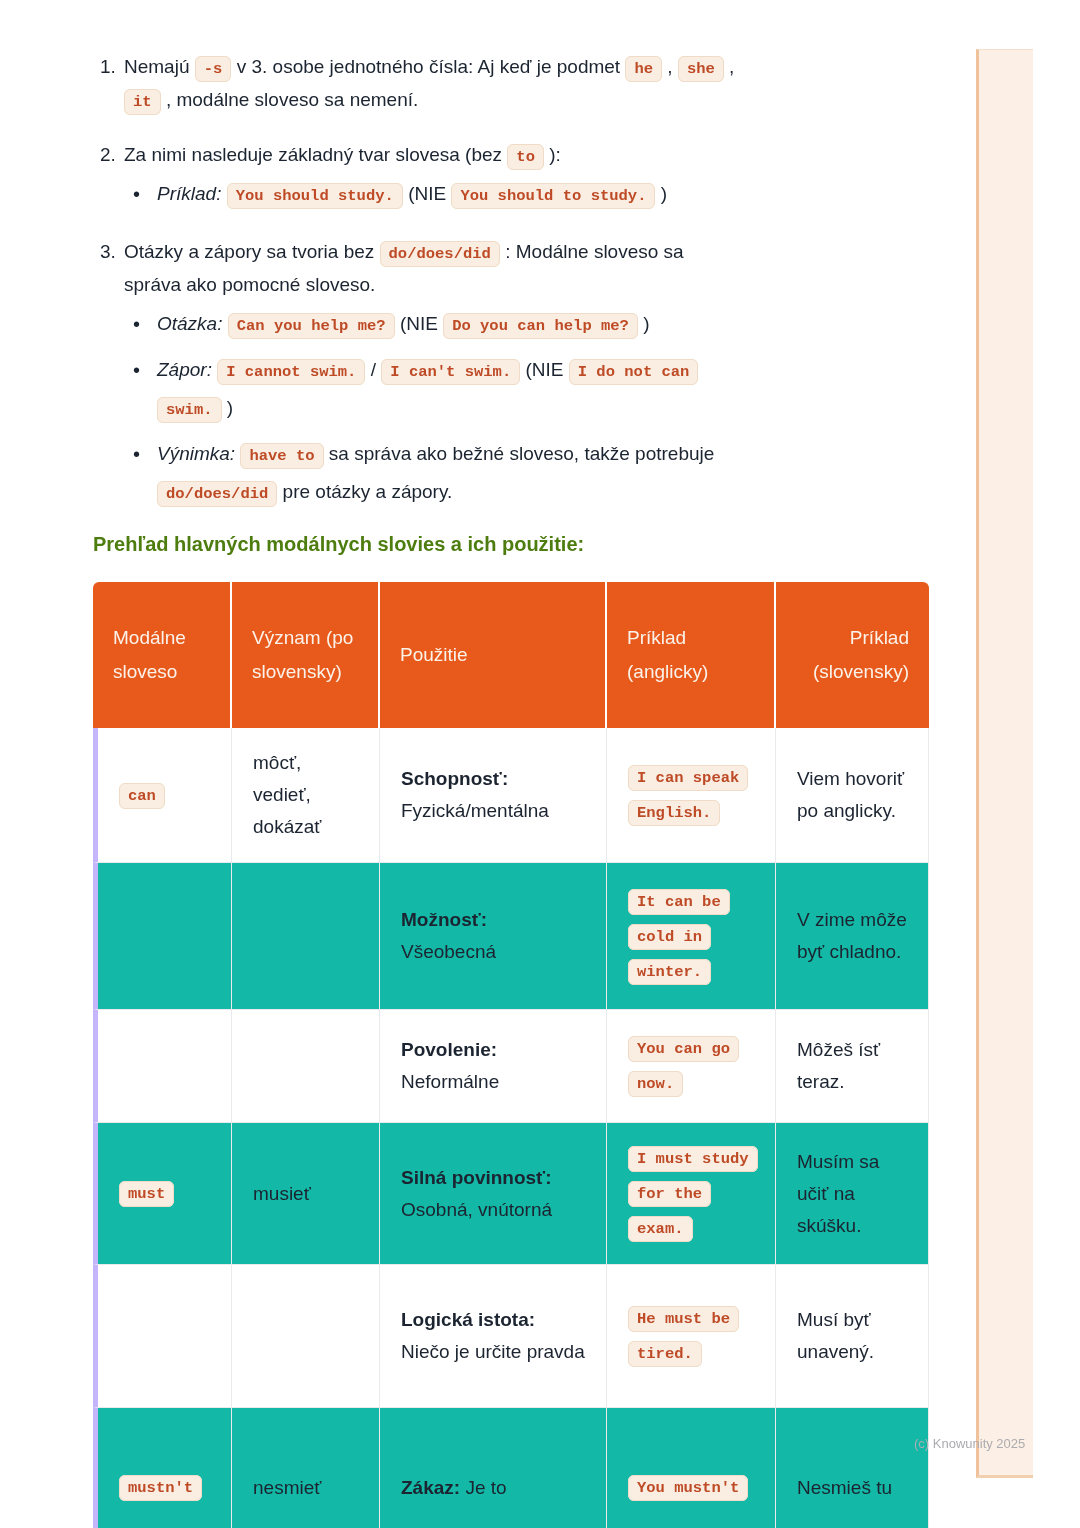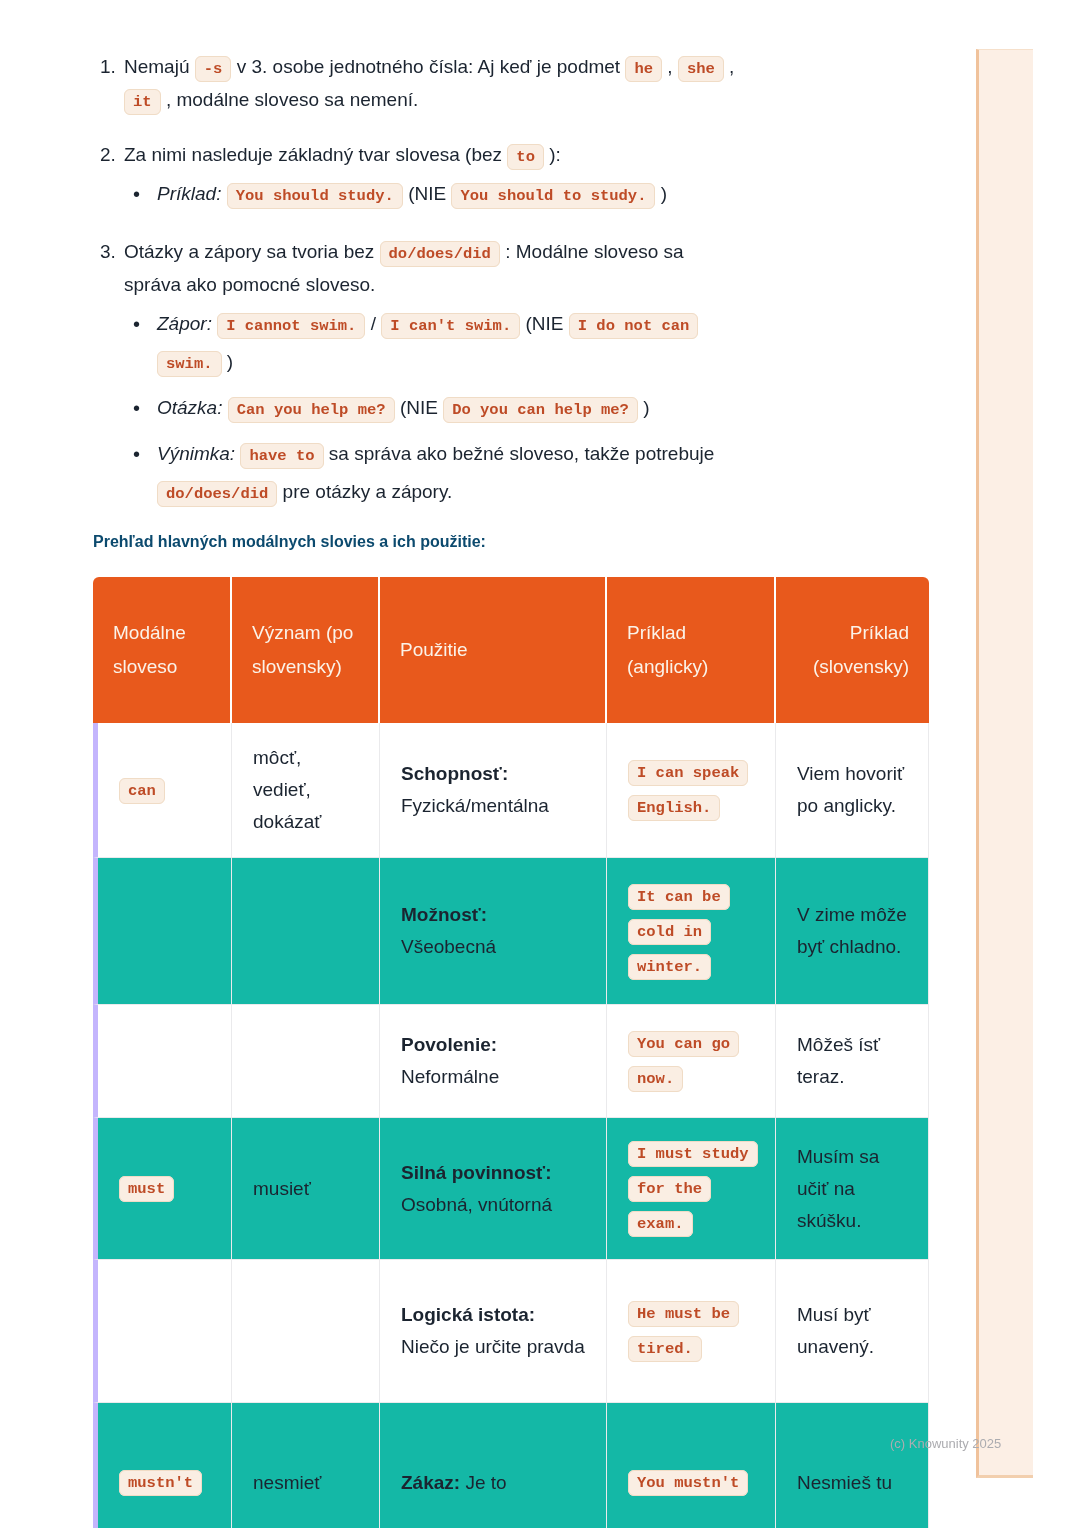--- a/index.html
+++ b/index.html
@@ -29,21 +29,21 @@
   .bullet::before{content:"•";position:absolute;left:33px;top:0;font-size:20px;color:#1B2430;}
   .s-bold{font-weight:400;}
   .s-italic{font-style:italic;}
   .s-code{
     font-family:"Liberation Mono","DejaVu Sans Mono",monospace;
     font-size:15.5px;font-weight:700;color:#BE4B26;
     background:#FAEEE3;border:1px solid #F0DCC6;border-radius:6px;
     padding:3px 8px;line-height:normal;
     box-decoration-break:clone;-webkit-box-decoration-break:clone;
   }
-  .table-heading{font-size:16px;font-weight:700;margin:14px 0 26px 0;color:#0c4a6e;}
+  .table-heading{font-size:20px;font-weight:700;margin:14px 0 26px 0;color:#4d7c0f;}
   table.modal-table{border-collapse:separate;border-spacing:0;width:836px;table-layout:fixed;font-size:19px;}
   table.modal-table col.c1{width:139px}
   table.modal-table col.c2{width:148px}
   table.modal-table col.c3{width:227px}
   table.modal-table col.c4{width:169px}
   table.modal-table col.c5{width:153px}
   th{
     background:#E8591C;color:#FBF3E9;font-weight:400;text-align:left;
     vertical-align:middle;padding:16px 20px;border-right:2px solid #ffffff;
     height:146px;box-sizing:border-box;line-height:34px;
@@ -57,21 +57,21 @@
   td:first-child{border-left:5px solid #c4b5fd;}
   tr.alt td{background:#14b8a6;}
   tbody tr:nth-child(1){height:135px;}
   tbody tr:nth-child(2){height:147px;}
   tbody tr:nth-child(3){height:113px;}
   tbody tr:nth-child(4){height:140px;}
   tbody tr:nth-child(5){height:143px;}
   tbody tr:nth-child(6){height:160px;}
   td .s-code{line-height:34px;text-align:right;}
   .footer{
-    position:absolute;left:890px;top:1436px;z-index:5;
+    position:absolute;left:914px;top:1436px;z-index:5;
     font-size:13px;color:#ACACB0;
   }
 </style>
 </head>
 <body>
 
 <div class="stripe"></div>
 
 <div class="content">
   <div class="rules" id="rules">
@@ -80,22 +80,22 @@
       </div>
       <div class="rule">
         <div class="rule-main"><span class="rule-num">2.</span><span class="s-bold">Za nimi nasleduje základný tvar slovesa (bez</span> <span class="s-code">to</span> <span class="s-bold">):</span> </div>
         <div class="bullets">
           <div class="bullet"><span class="s-italic">Príklad:</span> <span class="s-code">You should study.</span> <span class="s-plain">(NIE</span> <span class="s-code">You should to study.</span> <span class="s-plain">)</span> </div>
         </div>
       </div>
       <div class="rule">
         <div class="rule-main"><span class="rule-num">3.</span><span class="s-bold">Otázky a zápory sa tvoria bez</span> <span class="s-code">do/does/did</span> <span class="s-bold">:</span> <span class="s-plain">Modálne sloveso sa</span> <br><span class="s-plain">správa ako pomocné sloveso.</span> </div>
         <div class="bullets">
+          <div class="bullet"><span class="s-italic">Otázka:</span> <span class="s-code">Can you help me?</span> <span class="s-plain">(NIE</span> <span class="s-code">Do you can help me?</span> <span class="s-plain">)</span> </div>
           <div class="bullet"><span class="s-italic">Zápor:</span> <span class="s-code">I cannot swim.</span> <span class="s-plain">/</span> <span class="s-code">I can't swim.</span> <span class="s-plain">(NIE</span> <span class="s-code">I do not can</span> <br><span class="s-code">swim.</span> <span class="s-plain">)</span> </div>
-          <div class="bullet"><span class="s-italic">Otázka:</span> <span class="s-code">Can you help me?</span> <span class="s-plain">(NIE</span> <span class="s-code">Do you can help me?</span> <span class="s-plain">)</span> </div>
           <div class="bullet"><span class="s-italic">Výnimka:</span> <span class="s-code">have to</span> <span class="s-plain">sa správa ako bežné sloveso, takže potrebuje</span> <br><span class="s-code">do/does/did</span> <span class="s-plain">pre otázky a zápory.</span> </div>
         </div>
       </div>
     </div>
   <h2 class="table-heading">Prehľad hlavných modálnych slovies a ich použitie:</h2>
   <table class="modal-table">
     <colgroup>
       <col class="c1">
         <col class="c2">
         <col class="c3">

